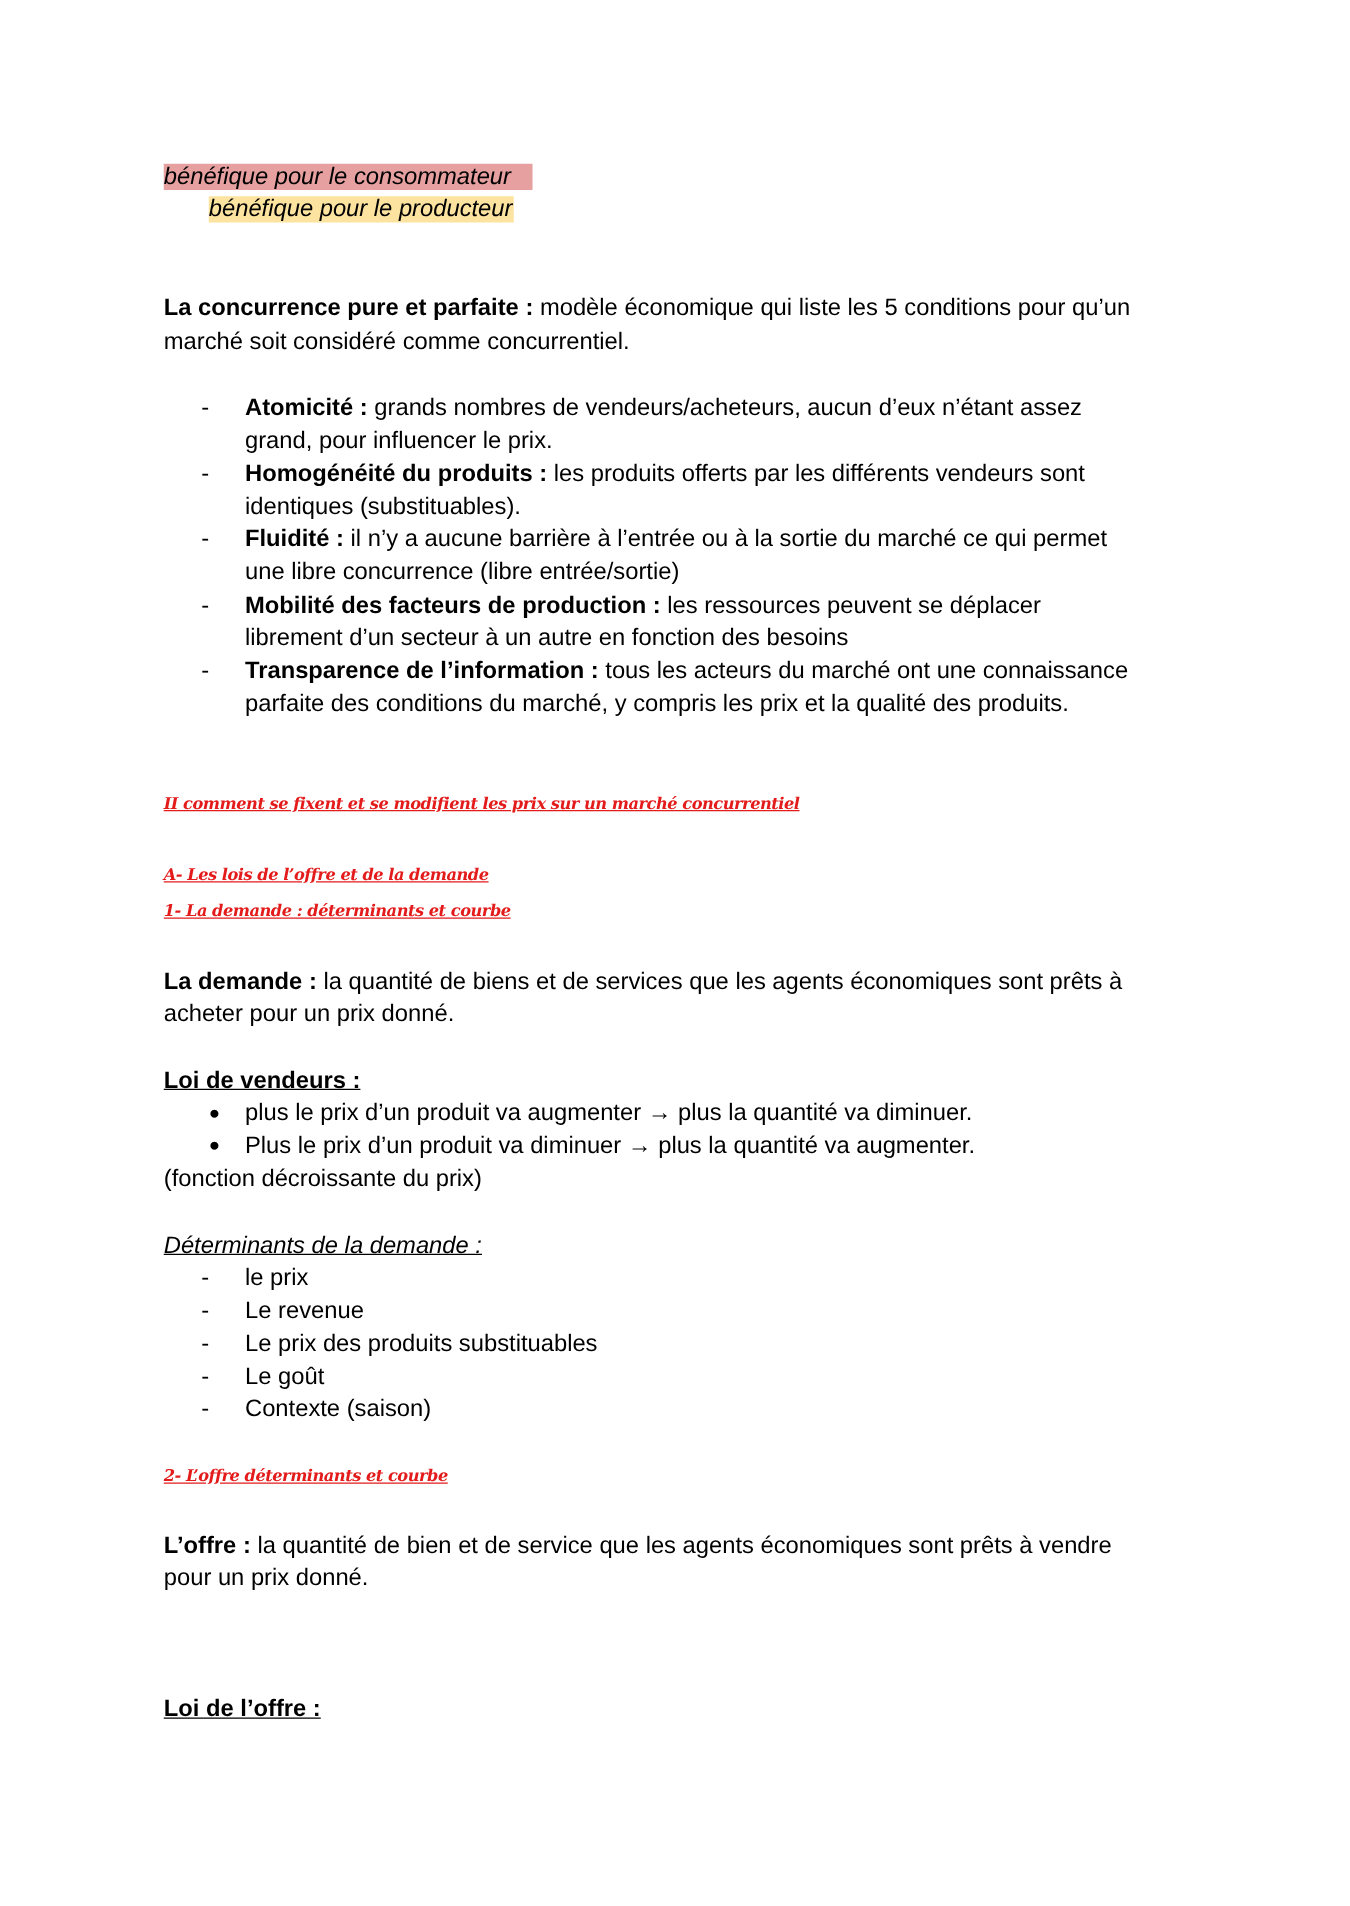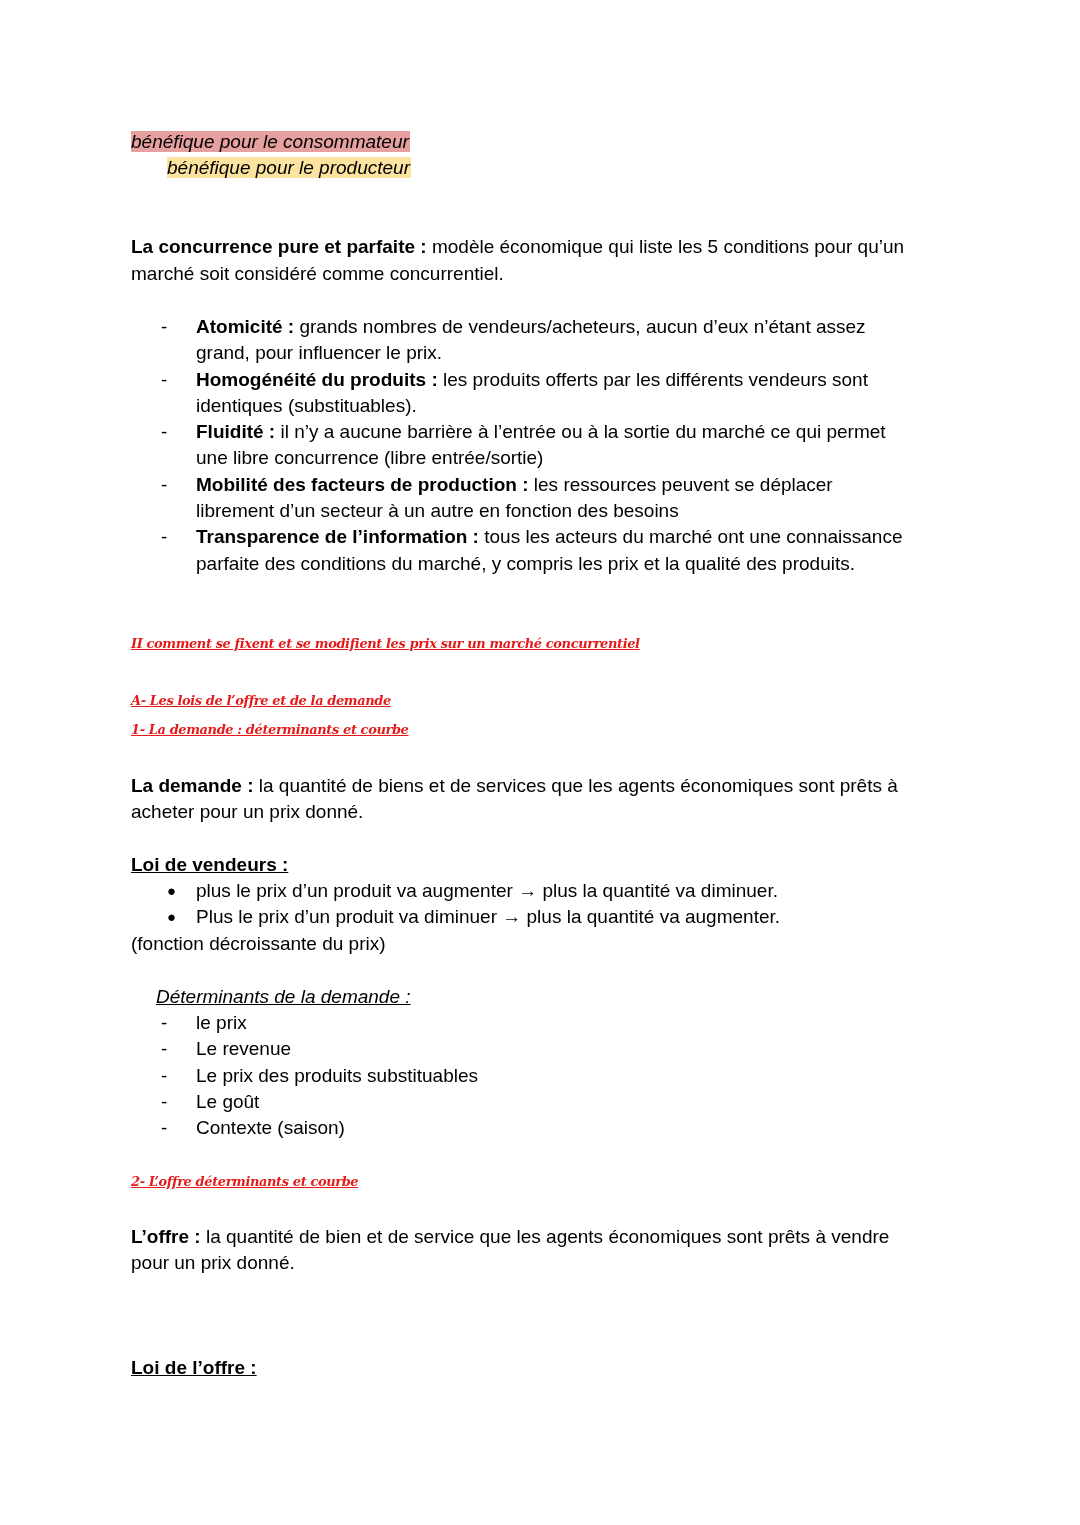--- a/index.html
+++ b/index.html
@@ -3,21 +3,21 @@
   <meta charset="utf-8">
   <style>
     html, body { margin: 0; padding: 0; background: #ffffff; }
     body {
       width: 1080px; height: 1525px; position: relative; overflow: hidden;
       font-family: "Liberation Sans", sans-serif; color: #000000;
       font-size: 19px;
     }
     .page { position: absolute; left: 131px; top: 0; width: 830px; }
     .line { position: absolute; left: 0; white-space: nowrap; line-height: 26px; }
-    .hl-red { background: #e6a0a0; font-style: italic; padding-right: 1px; }
+    .hl-red { background: #e6a0a0; font-style: italic; padding-right: 17px; }
     .hl-yellow { background: #fde3a0; font-style: italic; padding-right: 1px; }
     b { font-weight: bold; }
     .heading-red {
       font-family: "DejaVu Serif", serif; font-style: italic; font-weight: bold;
       color: #e31b1b; text-decoration: underline; font-size: 13px; letter-spacing: -0.4px;
     }
     .dash { position: absolute; left: 30px; }
     .bullet { position: absolute; left: 36px; font-size: 15px; }
     .item-text { position: absolute; left: 65px; white-space: nowrap; }
     .ul { text-decoration: underline; }
@@ -87,21 +87,21 @@
   <div class="line" style="top:878px;width:830px;">
       <span class="bullet">●</span>
       <span class="item-text">plus le prix d’un produit va augmenter → plus la quantité va diminuer.</span>
     </div>
   <div class="line" style="top:904px;width:830px;">
       <span class="bullet">●</span>
       <span class="item-text">Plus le prix d’un produit va diminuer → plus la quantité va augmenter.</span>
     </div>
   <div class="line" style="top:931px;">(fonction décroissante du prix)</div>
 
-  <div class="line" style="top:984px;margin-left:25px;"><span class="ul ital">Déterminants de la demande :</span></div>
+  <div class="line" style="top:984px;"><span class="ul ital">Déterminants de la demande :</span></div>
   <div class="line" style="top:1010px;width:830px;">
       <span class="dash">-</span>
       <span class="item-text">le prix</span>
     </div>
   <div class="line" style="top:1036px;width:830px;">
       <span class="dash">-</span>
       <span class="item-text">Le revenue</span>
     </div>
   <div class="line" style="top:1063px;width:830px;">
       <span class="dash">-</span>

